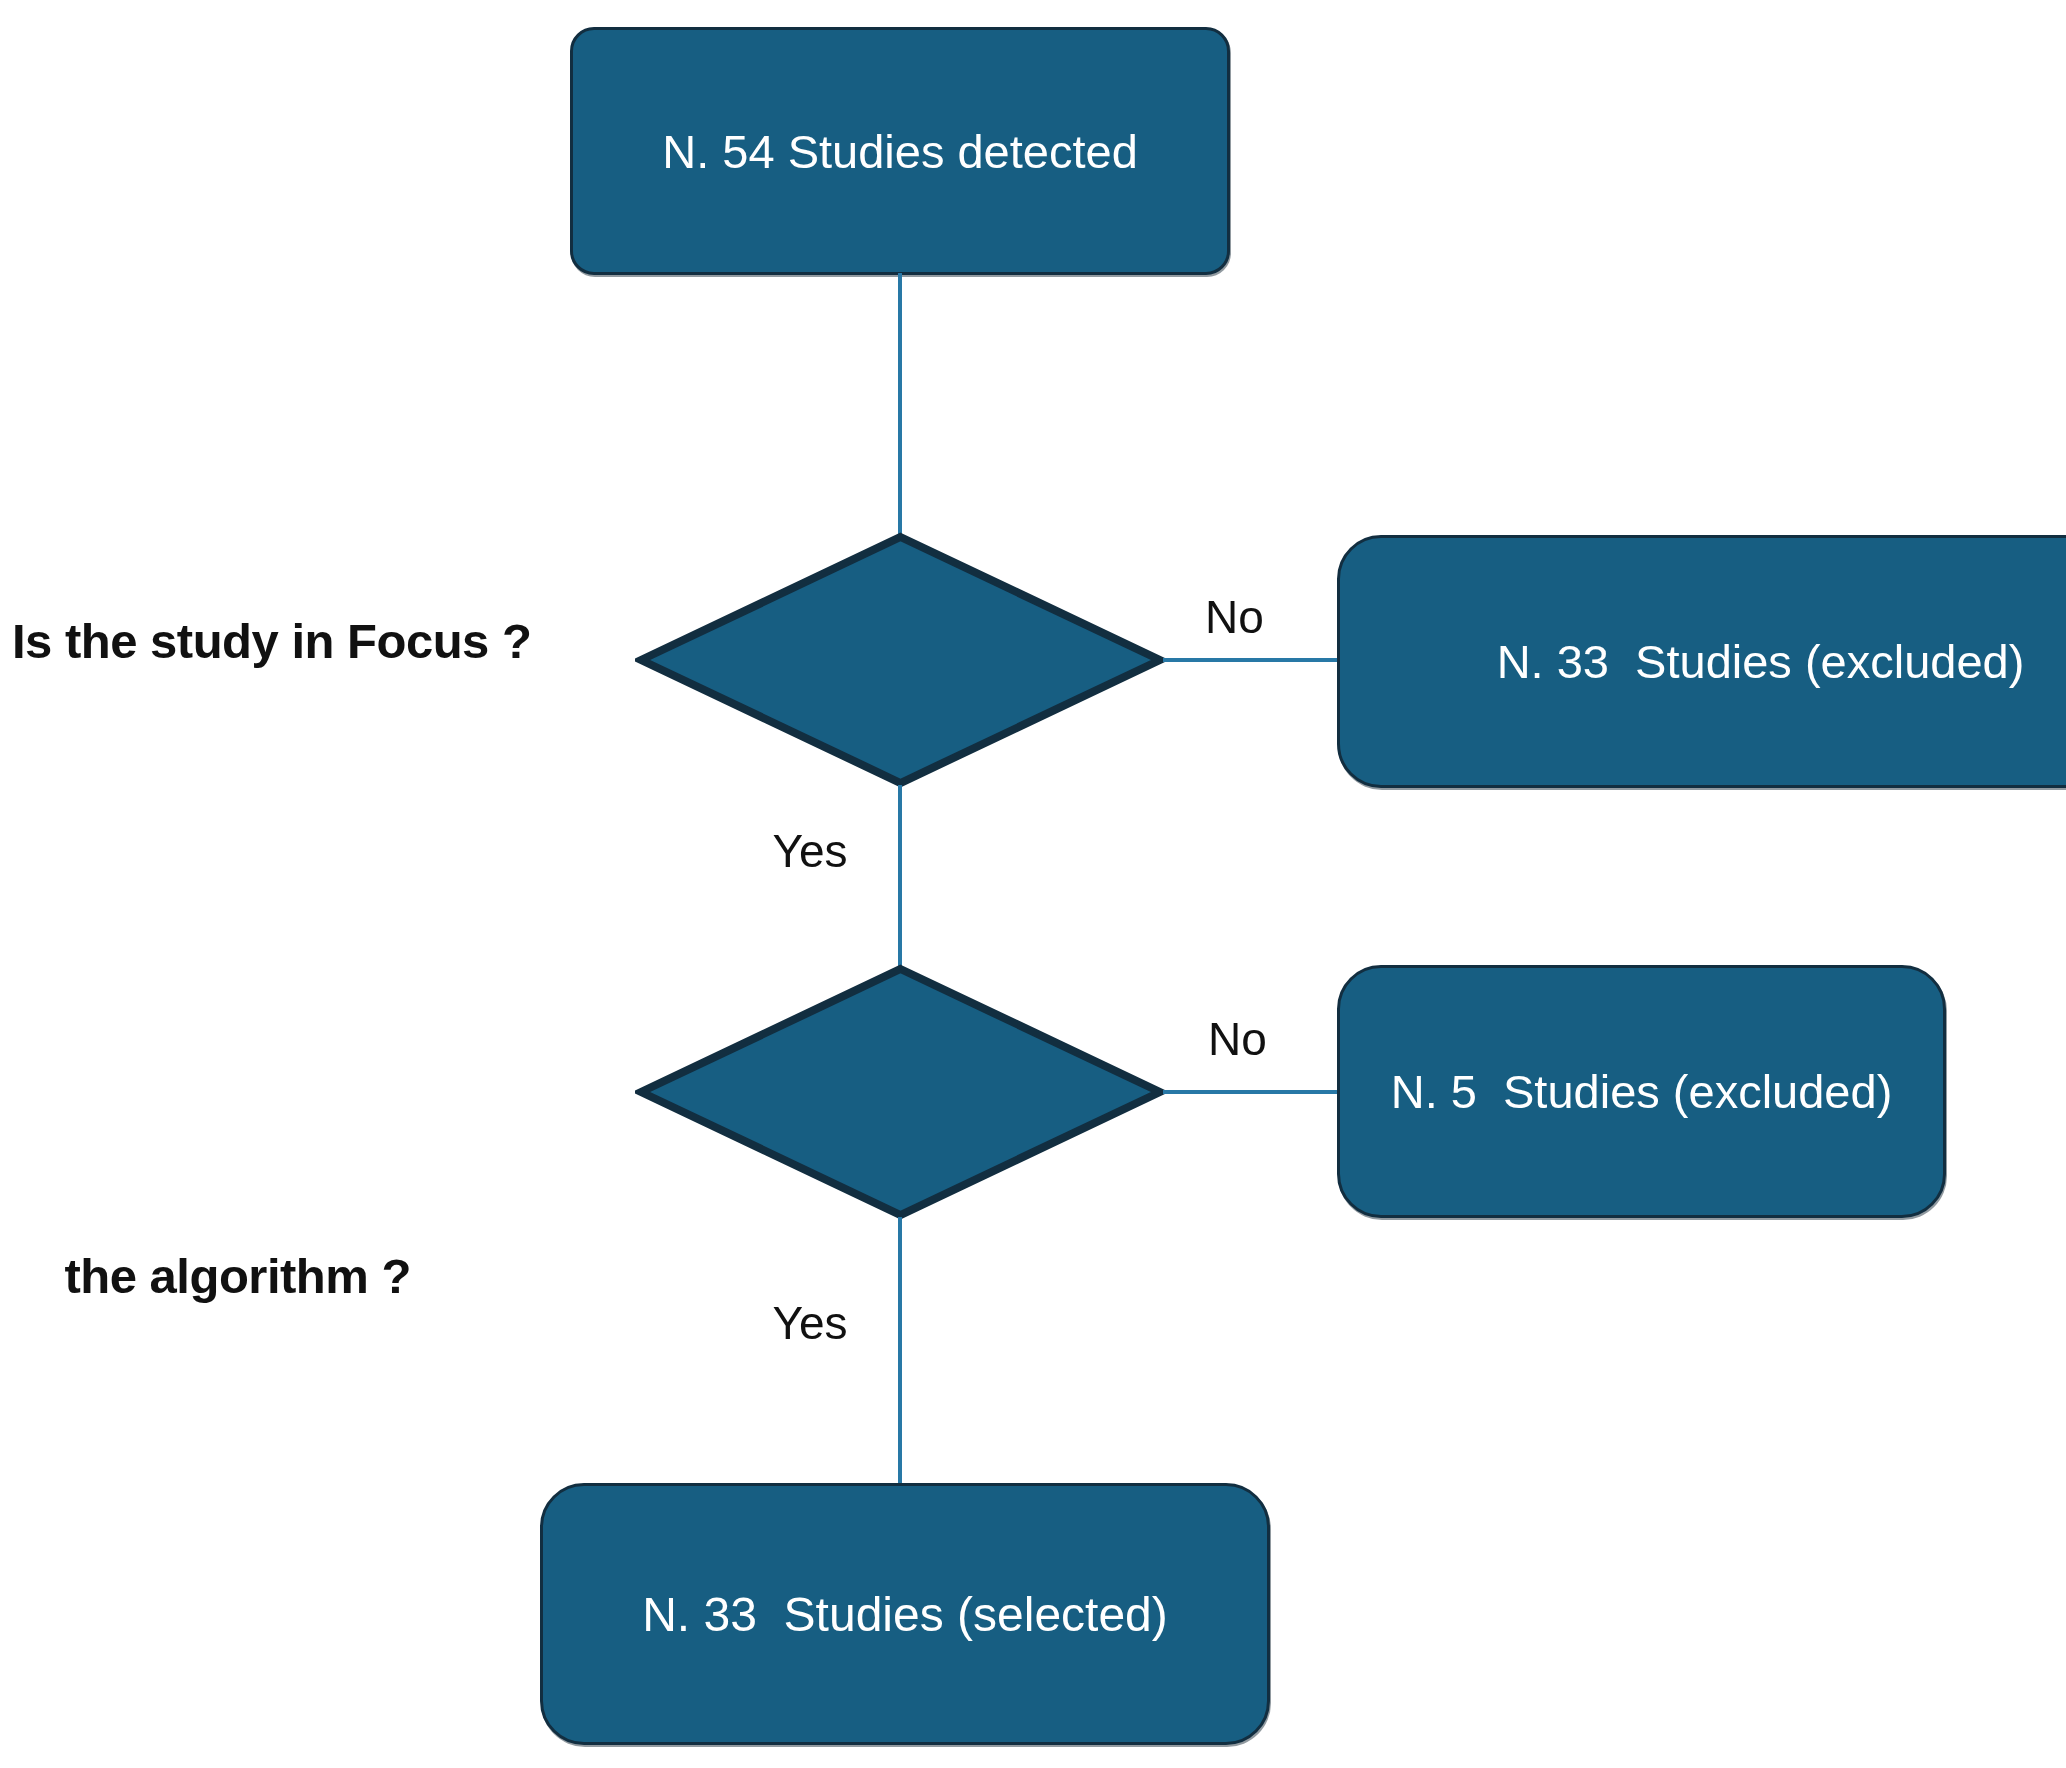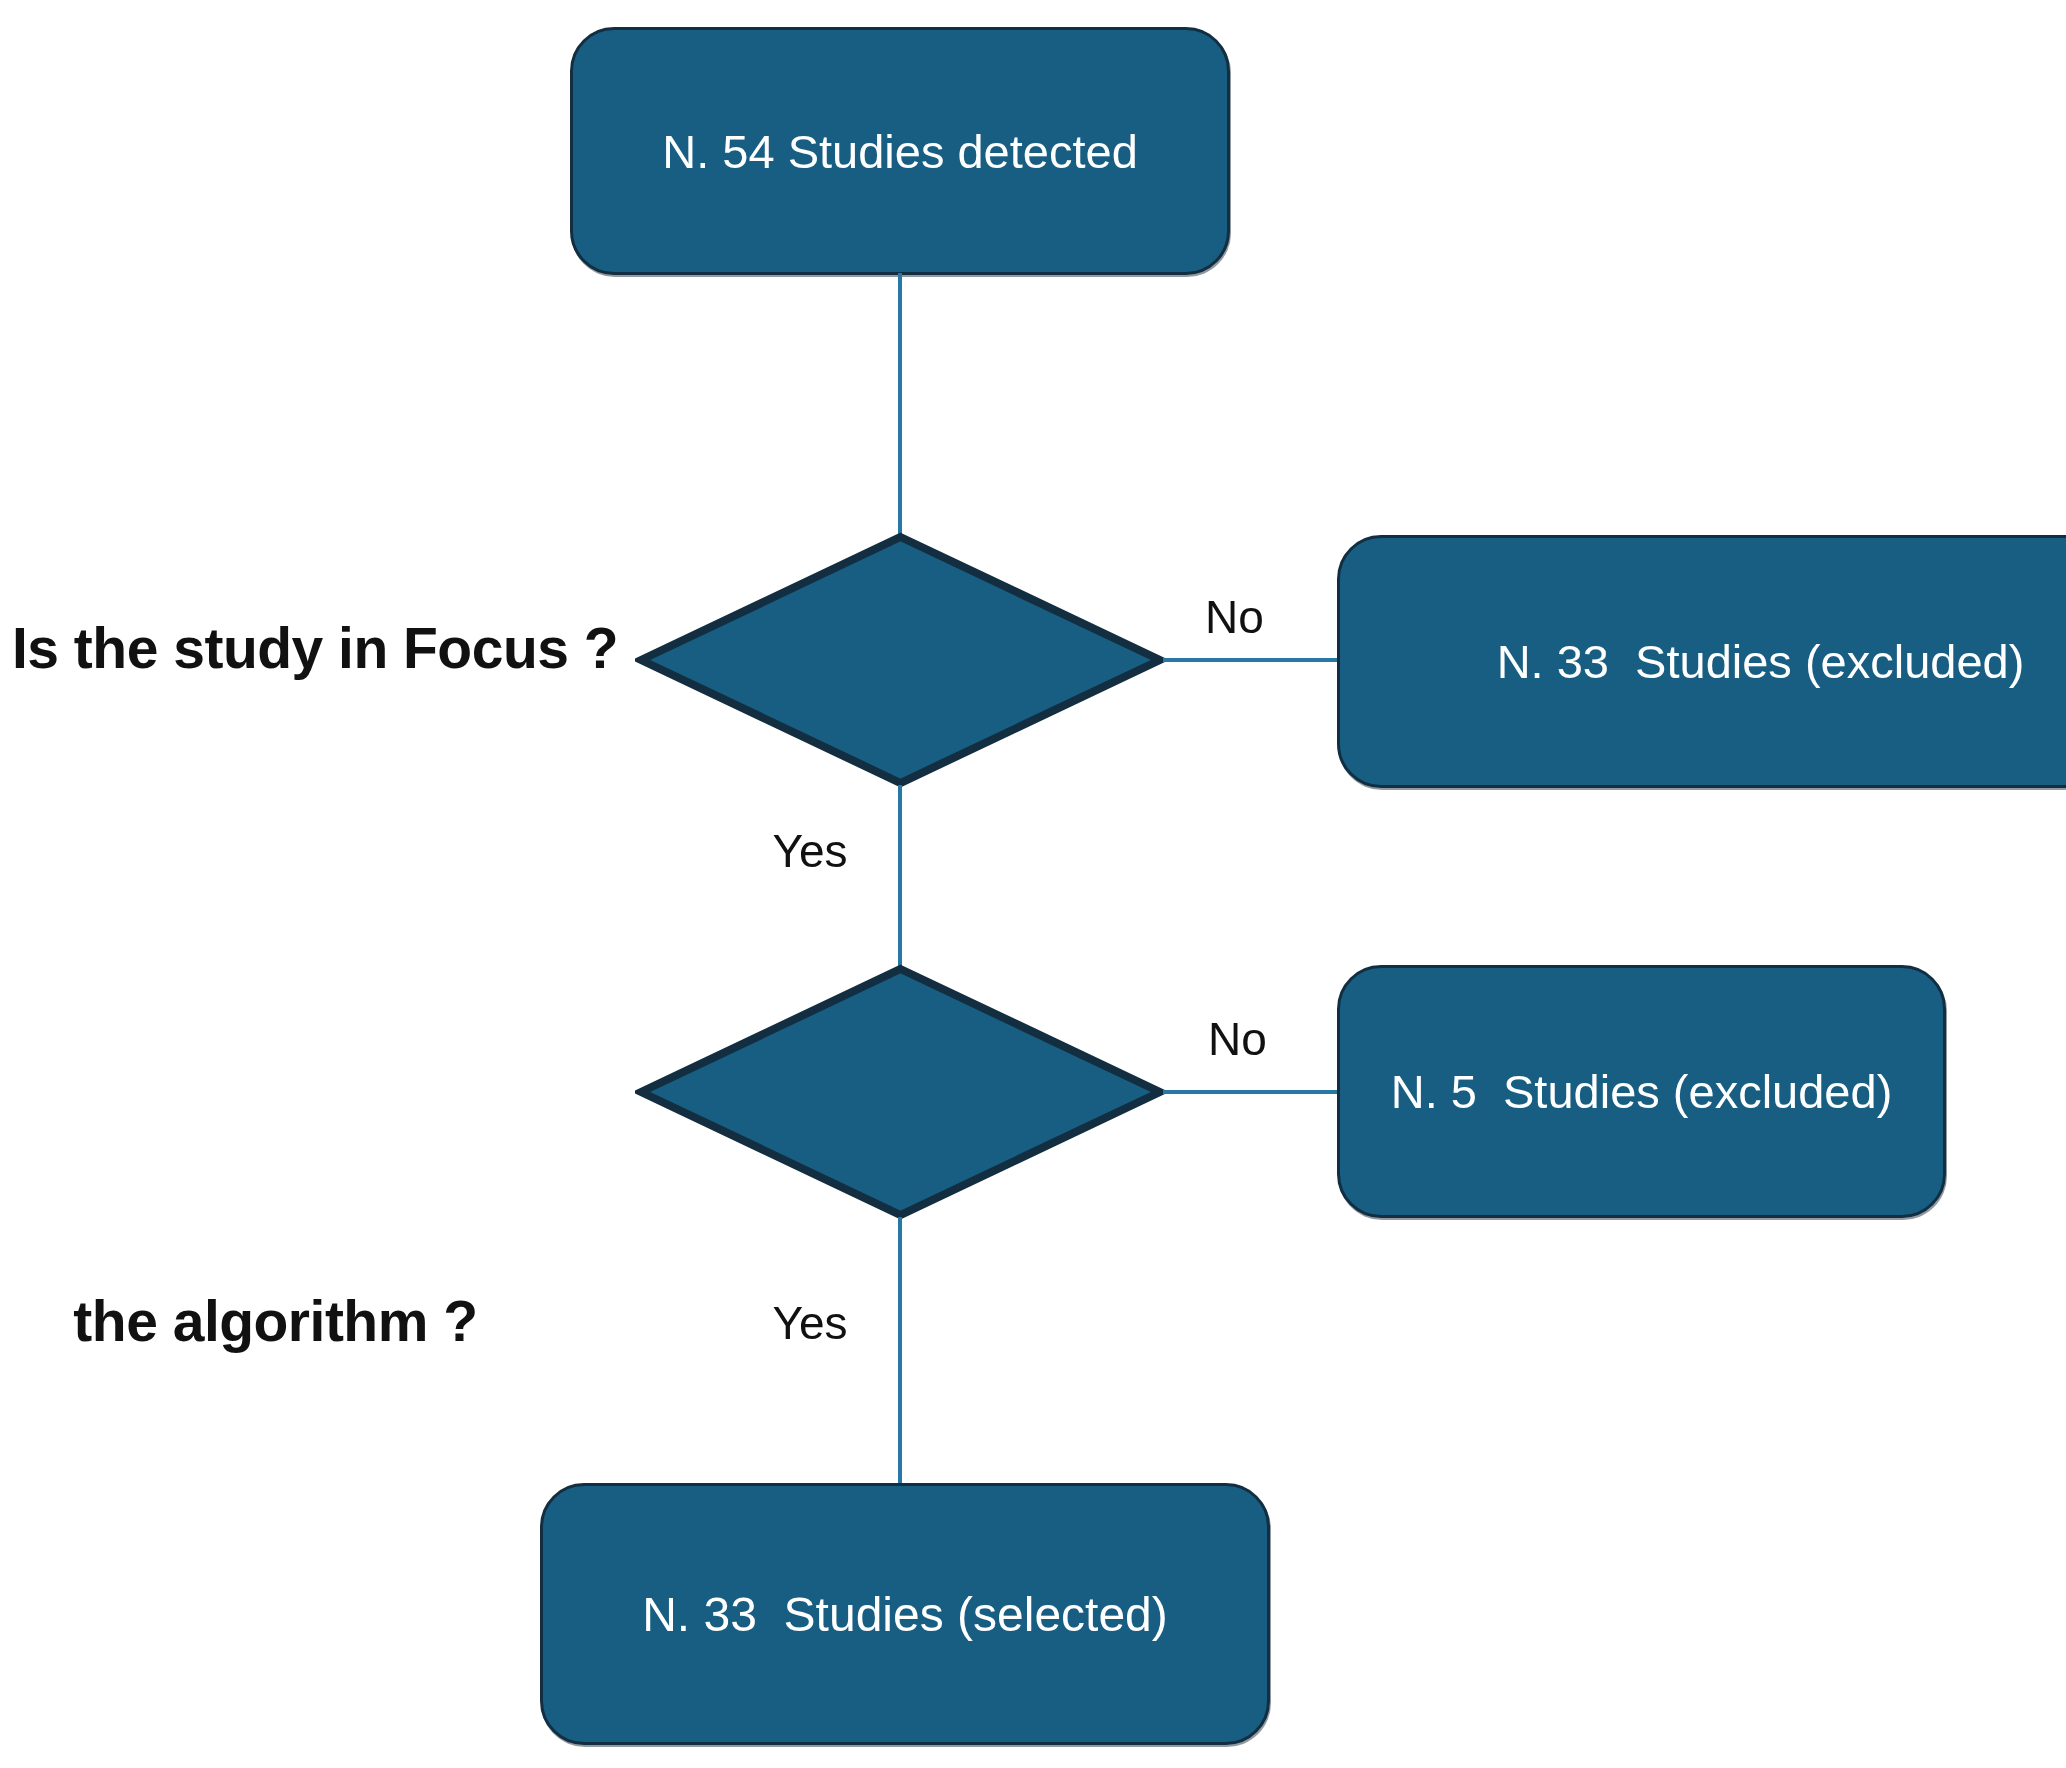--- a/index.html
+++ b/index.html
@@ -28,40 +28,40 @@
     box-shadow:1px 2px 0 rgba(10,30,45,0.45);
   }
   .vline { position:absolute; width:4px; background:var(--connector); }
   .hline { position:absolute; height:4px; background:var(--connector); }
   .diamond { position:absolute; display:block; }
   .diamond polygon { fill:var(--node-fill); stroke:var(--node-border); stroke-width:8; stroke-linejoin:miter; }
   .question {
     position:absolute;
     color:var(--text-dark);
     font-weight:700;
-    font-size:57px;
+    font-size:49px;
     line-height:1.58;
     letter-spacing:-0.5px;
     white-space:pre;
   }
   .edge-label {
     position:absolute;
     color:var(--text-dark);
     font-size:46px;
     font-weight:400;
     white-space:pre;
   }
   .align-right { text-align:center; }
 </style>
 </head>
 <body>
 
 <div class="canvas" style="--node-fill: #175E82; --node-border: #122E40; --connector: #2878A6; --text-dark: #111111;">
 
-  <div class="box" style="left:570px; top:27px; width:660px; height:248px;">
+  <div class="box" style="left:570px; top:27px; width:660px; height:248px;border-radius:24px;">
     <span>N. 54 Studies detected</span>
   </div>
 
   <div class="vline" style="left:898px; top:273px; height:264px;"></div>
 
   <svg class="diamond" style="left:635px; top:532px;" width="531" height="256" viewBox="0 0 531 256">
     <polygon points="265.5,5 525,128 265.5,251 6,128"></polygon>
   </svg>
 
   <div class="question" style="left:12px; top:603px;">Is the study in Focus ?</div>

